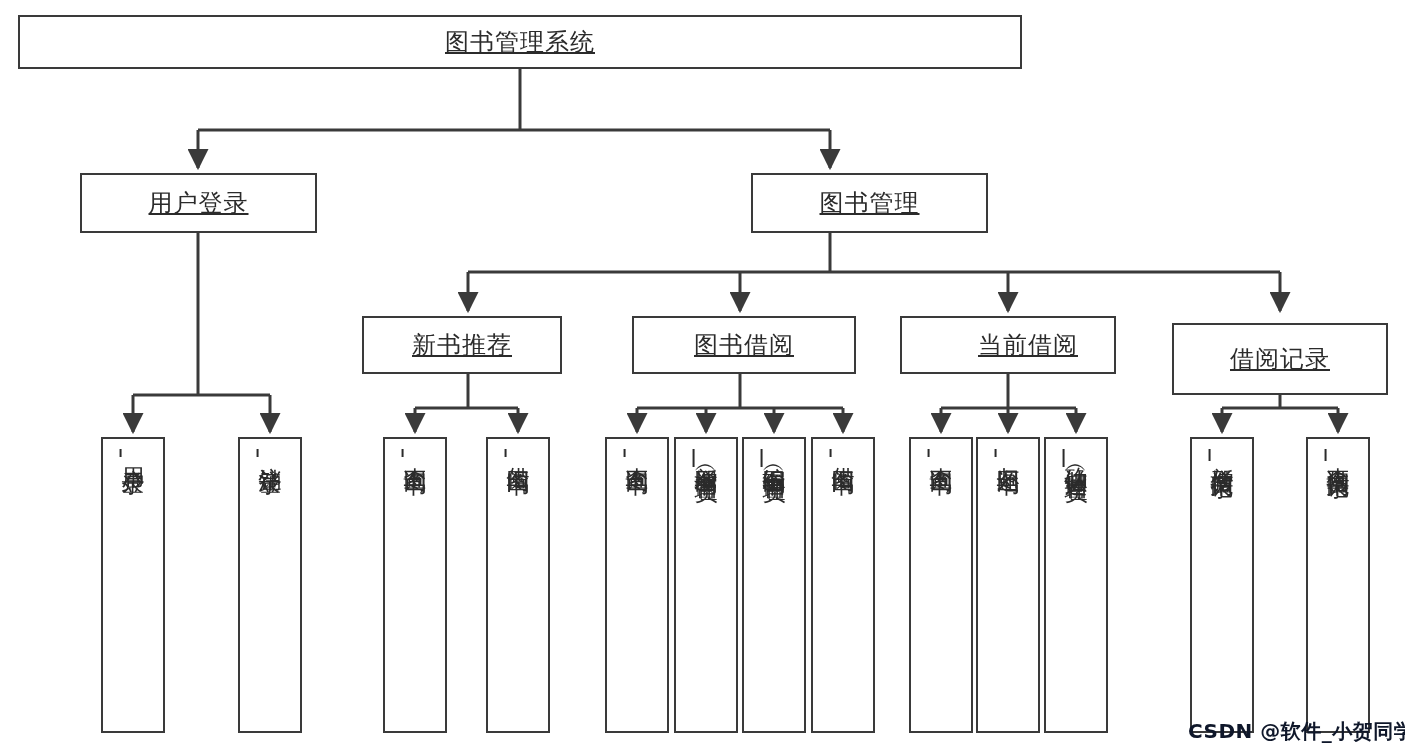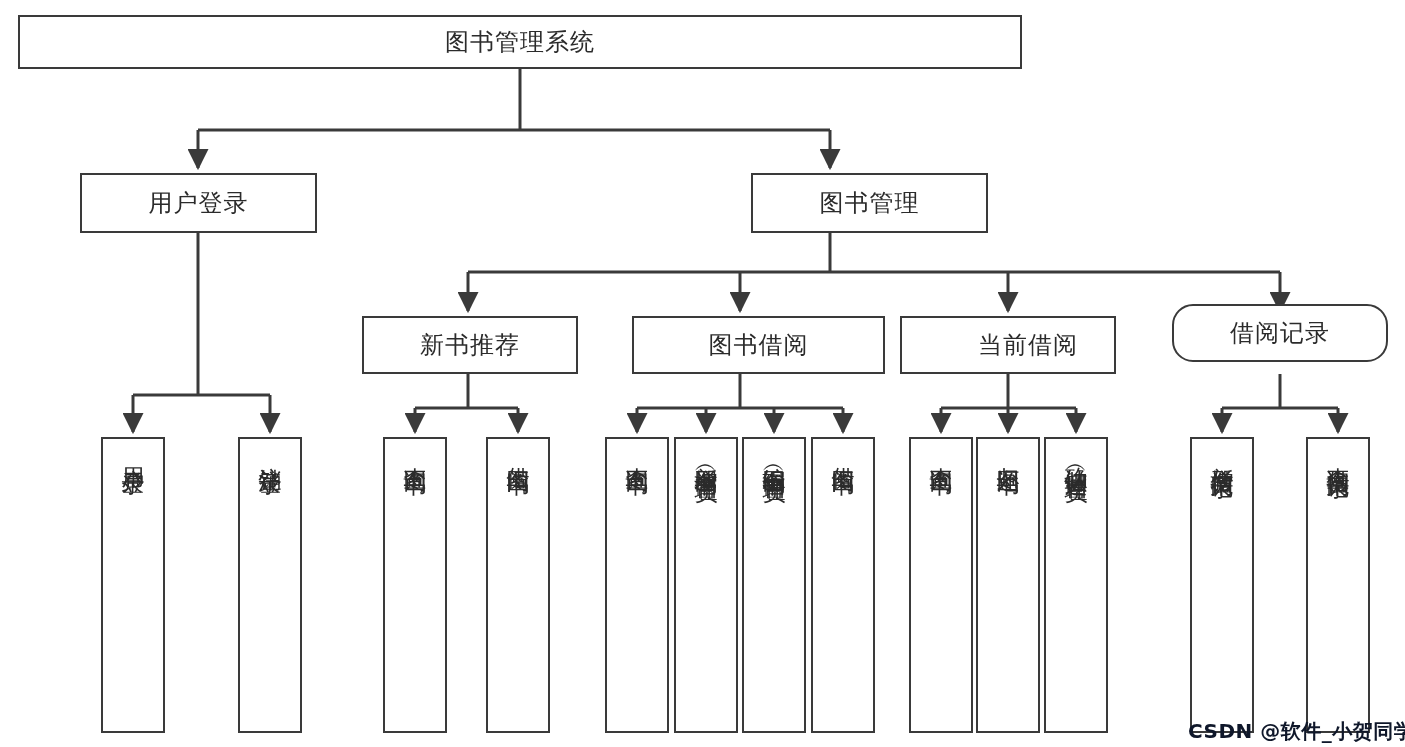--- a/index.html
+++ b/index.html
@@ -28,20 +28,21 @@
   }
   .node {
     position: absolute;
     box-sizing: border-box;
     background: #ffffff;
     border: 2px solid #3a3a3a;
     display: flex;
     align-items: center;
     justify-content: center;
     color: #2b2b2b;
+    text-decoration: underline;
   }
   .node-label {
     display: block;
     text-align: center;
     line-height: 1.02;
     white-space: nowrap;
   }
   
   .node.horiz .node-label {
     font-size: 24px;
@@ -135,33 +136,33 @@
   </div>
 
   <div class="node horiz" style="left:80px; top:173px; width:237px; height:60px;">
     <span class="node-label">用户登录</span>
   </div>
 
   <div class="node horiz" style="left:711px; top:173px; width:237px; height:60px;margin-left:40px;">
     <span class="node-label">图书管理</span>
   </div>
 
-  <div class="node horiz" style="left:362px; top:316px; width:216px; height:58px;">
+  <div class="node horiz" style="left:362px; top:316px; width:200px; height:58px;">
     <span class="node-label">新书推荐</span>
   </div>
 
-  <div class="node horiz" style="left:632px; top:316px; width:253px; height:58px;align-items:center;">
+  <div class="node horiz" style="left:632px; top:316px; width:224px; height:58px;align-items:center;">
     <span class="node-label">图书借阅</span>
   </div>
 
   <div class="node horiz" style="left:900px; top:316px; width:216px; height:58px;padding-left:40px;">
     <span class="node-label">当前借阅</span>
   </div>
 
-  <div class="node horiz" style="left:1172px; top:304px; width:216px; height:58px;border-radius:21px;">
+  <div class="node horiz" style="left:1172px; top:323px; width:216px; height:72px;">
     <span class="node-label">借阅记录</span>
   </div>
 
   <div class="node vert" style="left:101px; top:437px; width:64px; height:296px;">
     <span class="node-label">用户登录</span>
   </div>
 
   <div class="node vert" style="left:238px; top:437px; width:64px; height:296px;">
     <span class="node-label">注销登录</span>
   </div>

